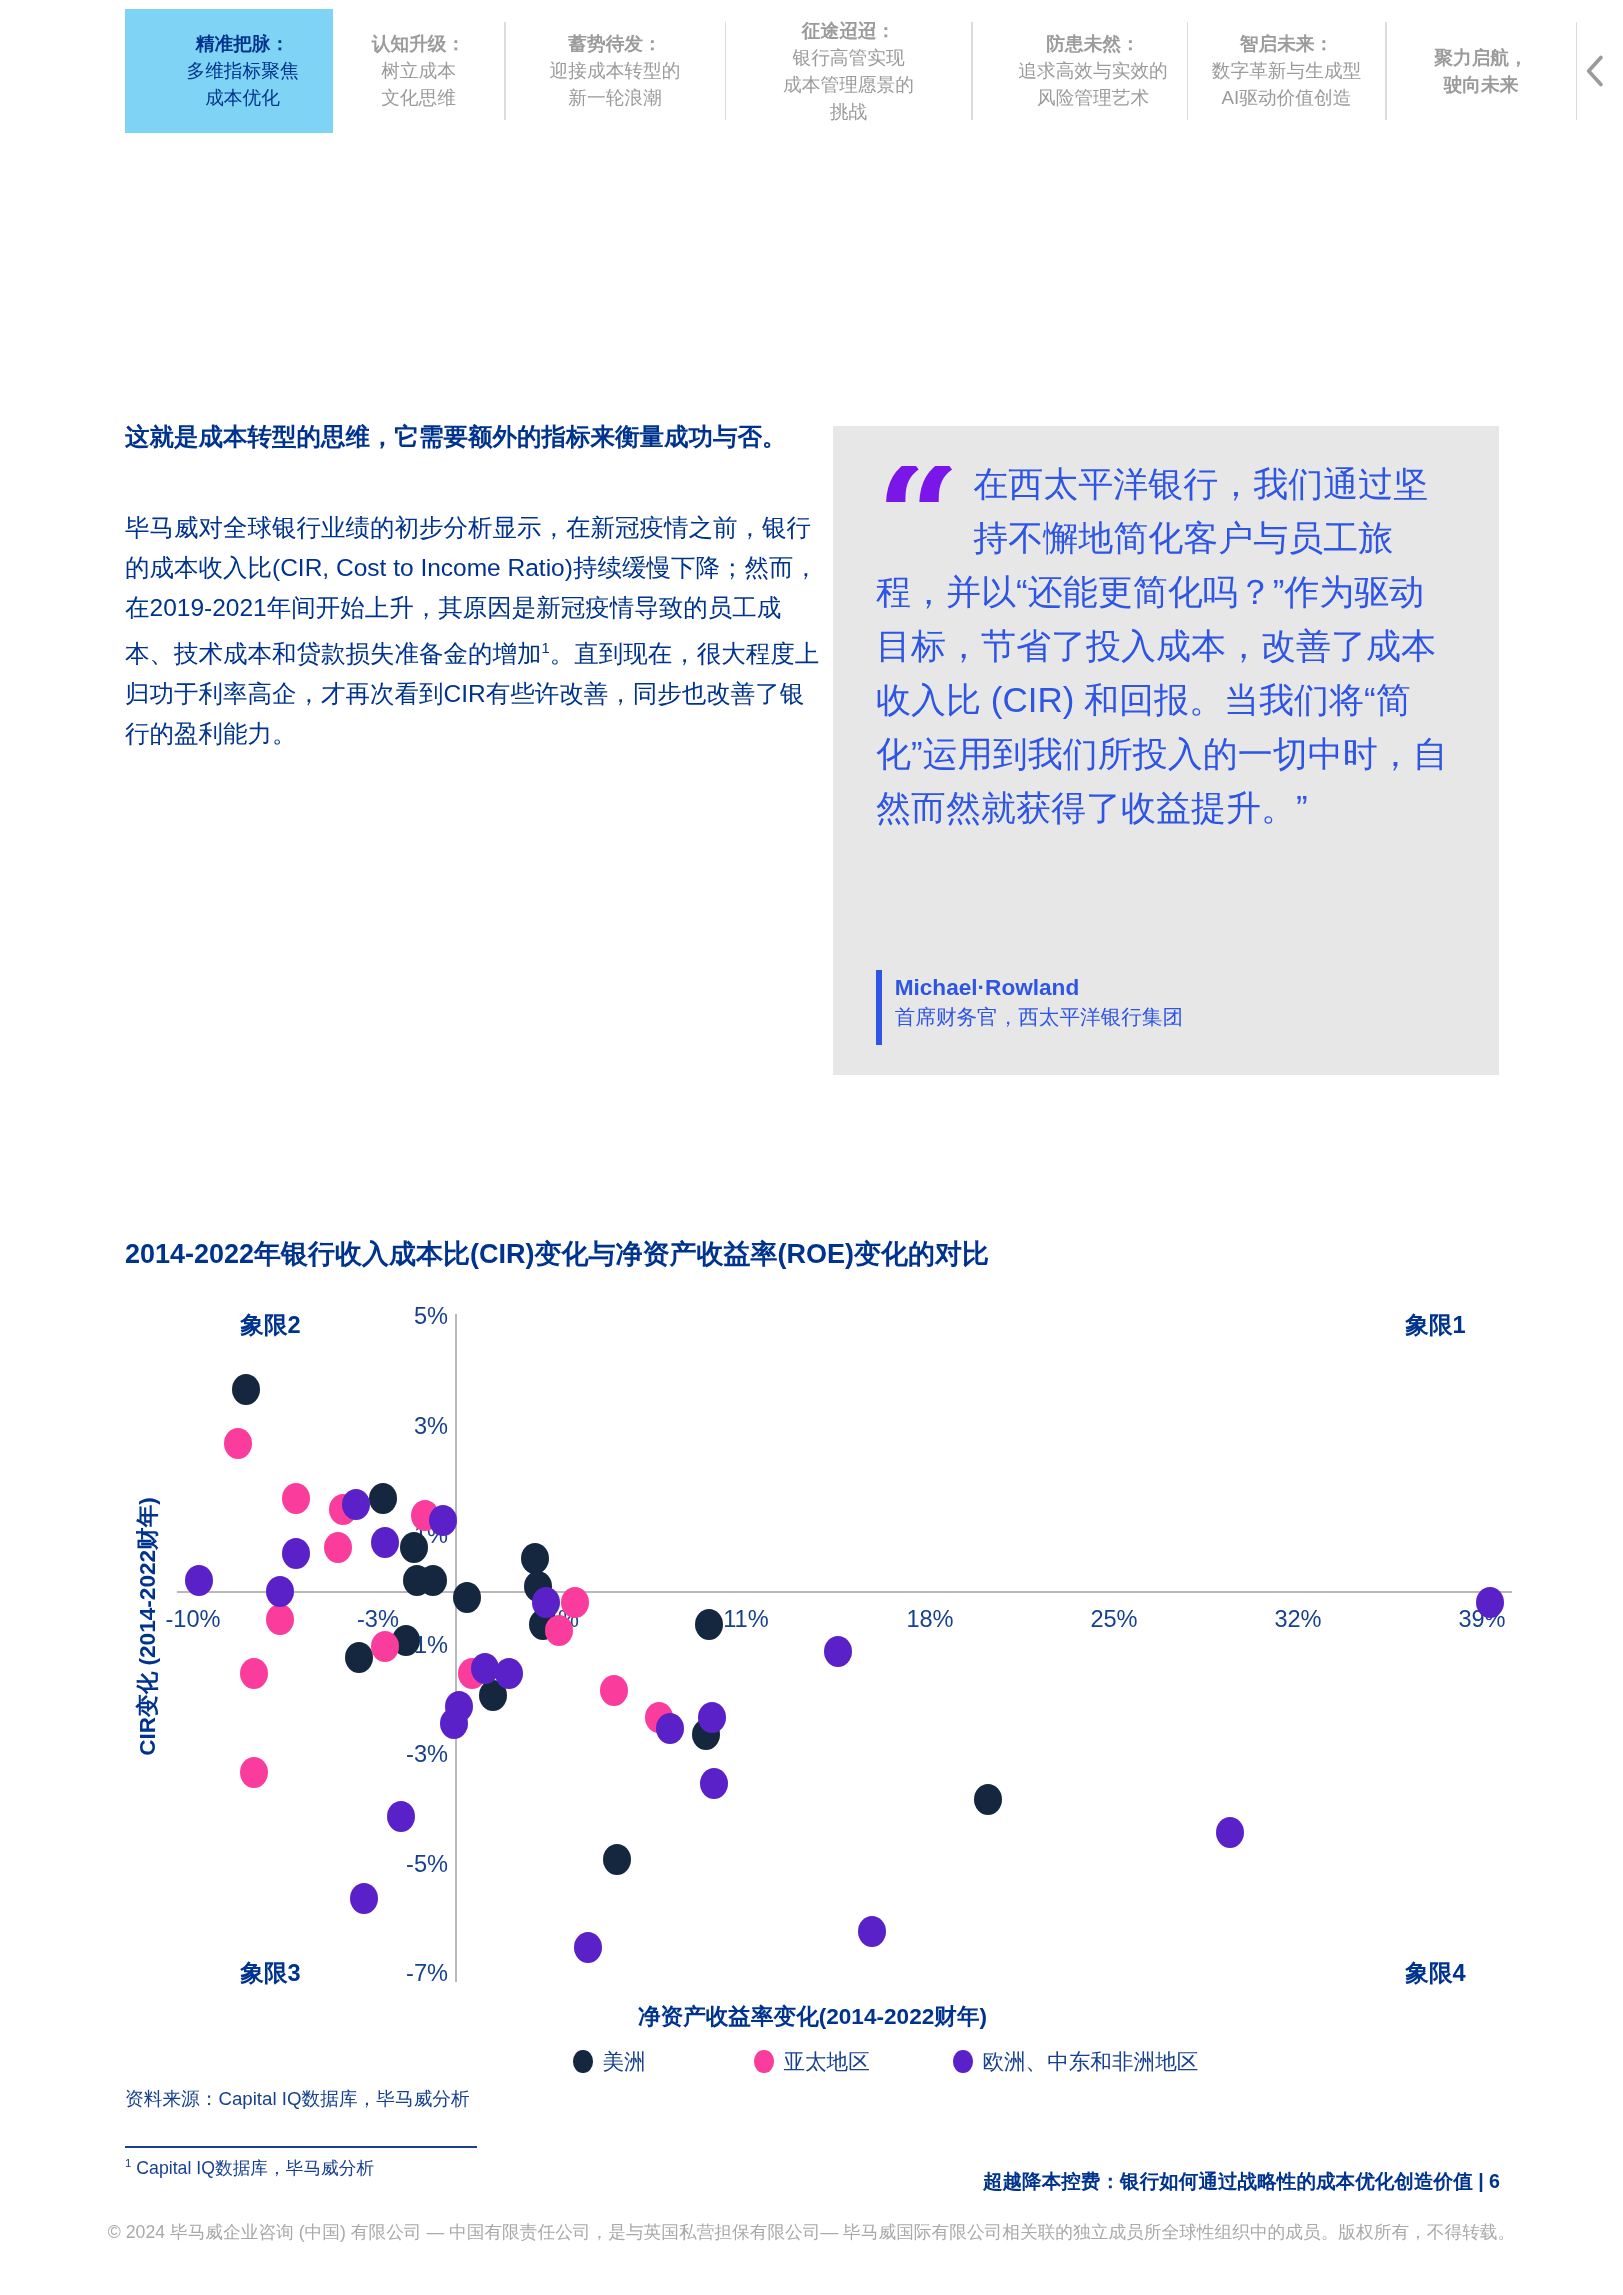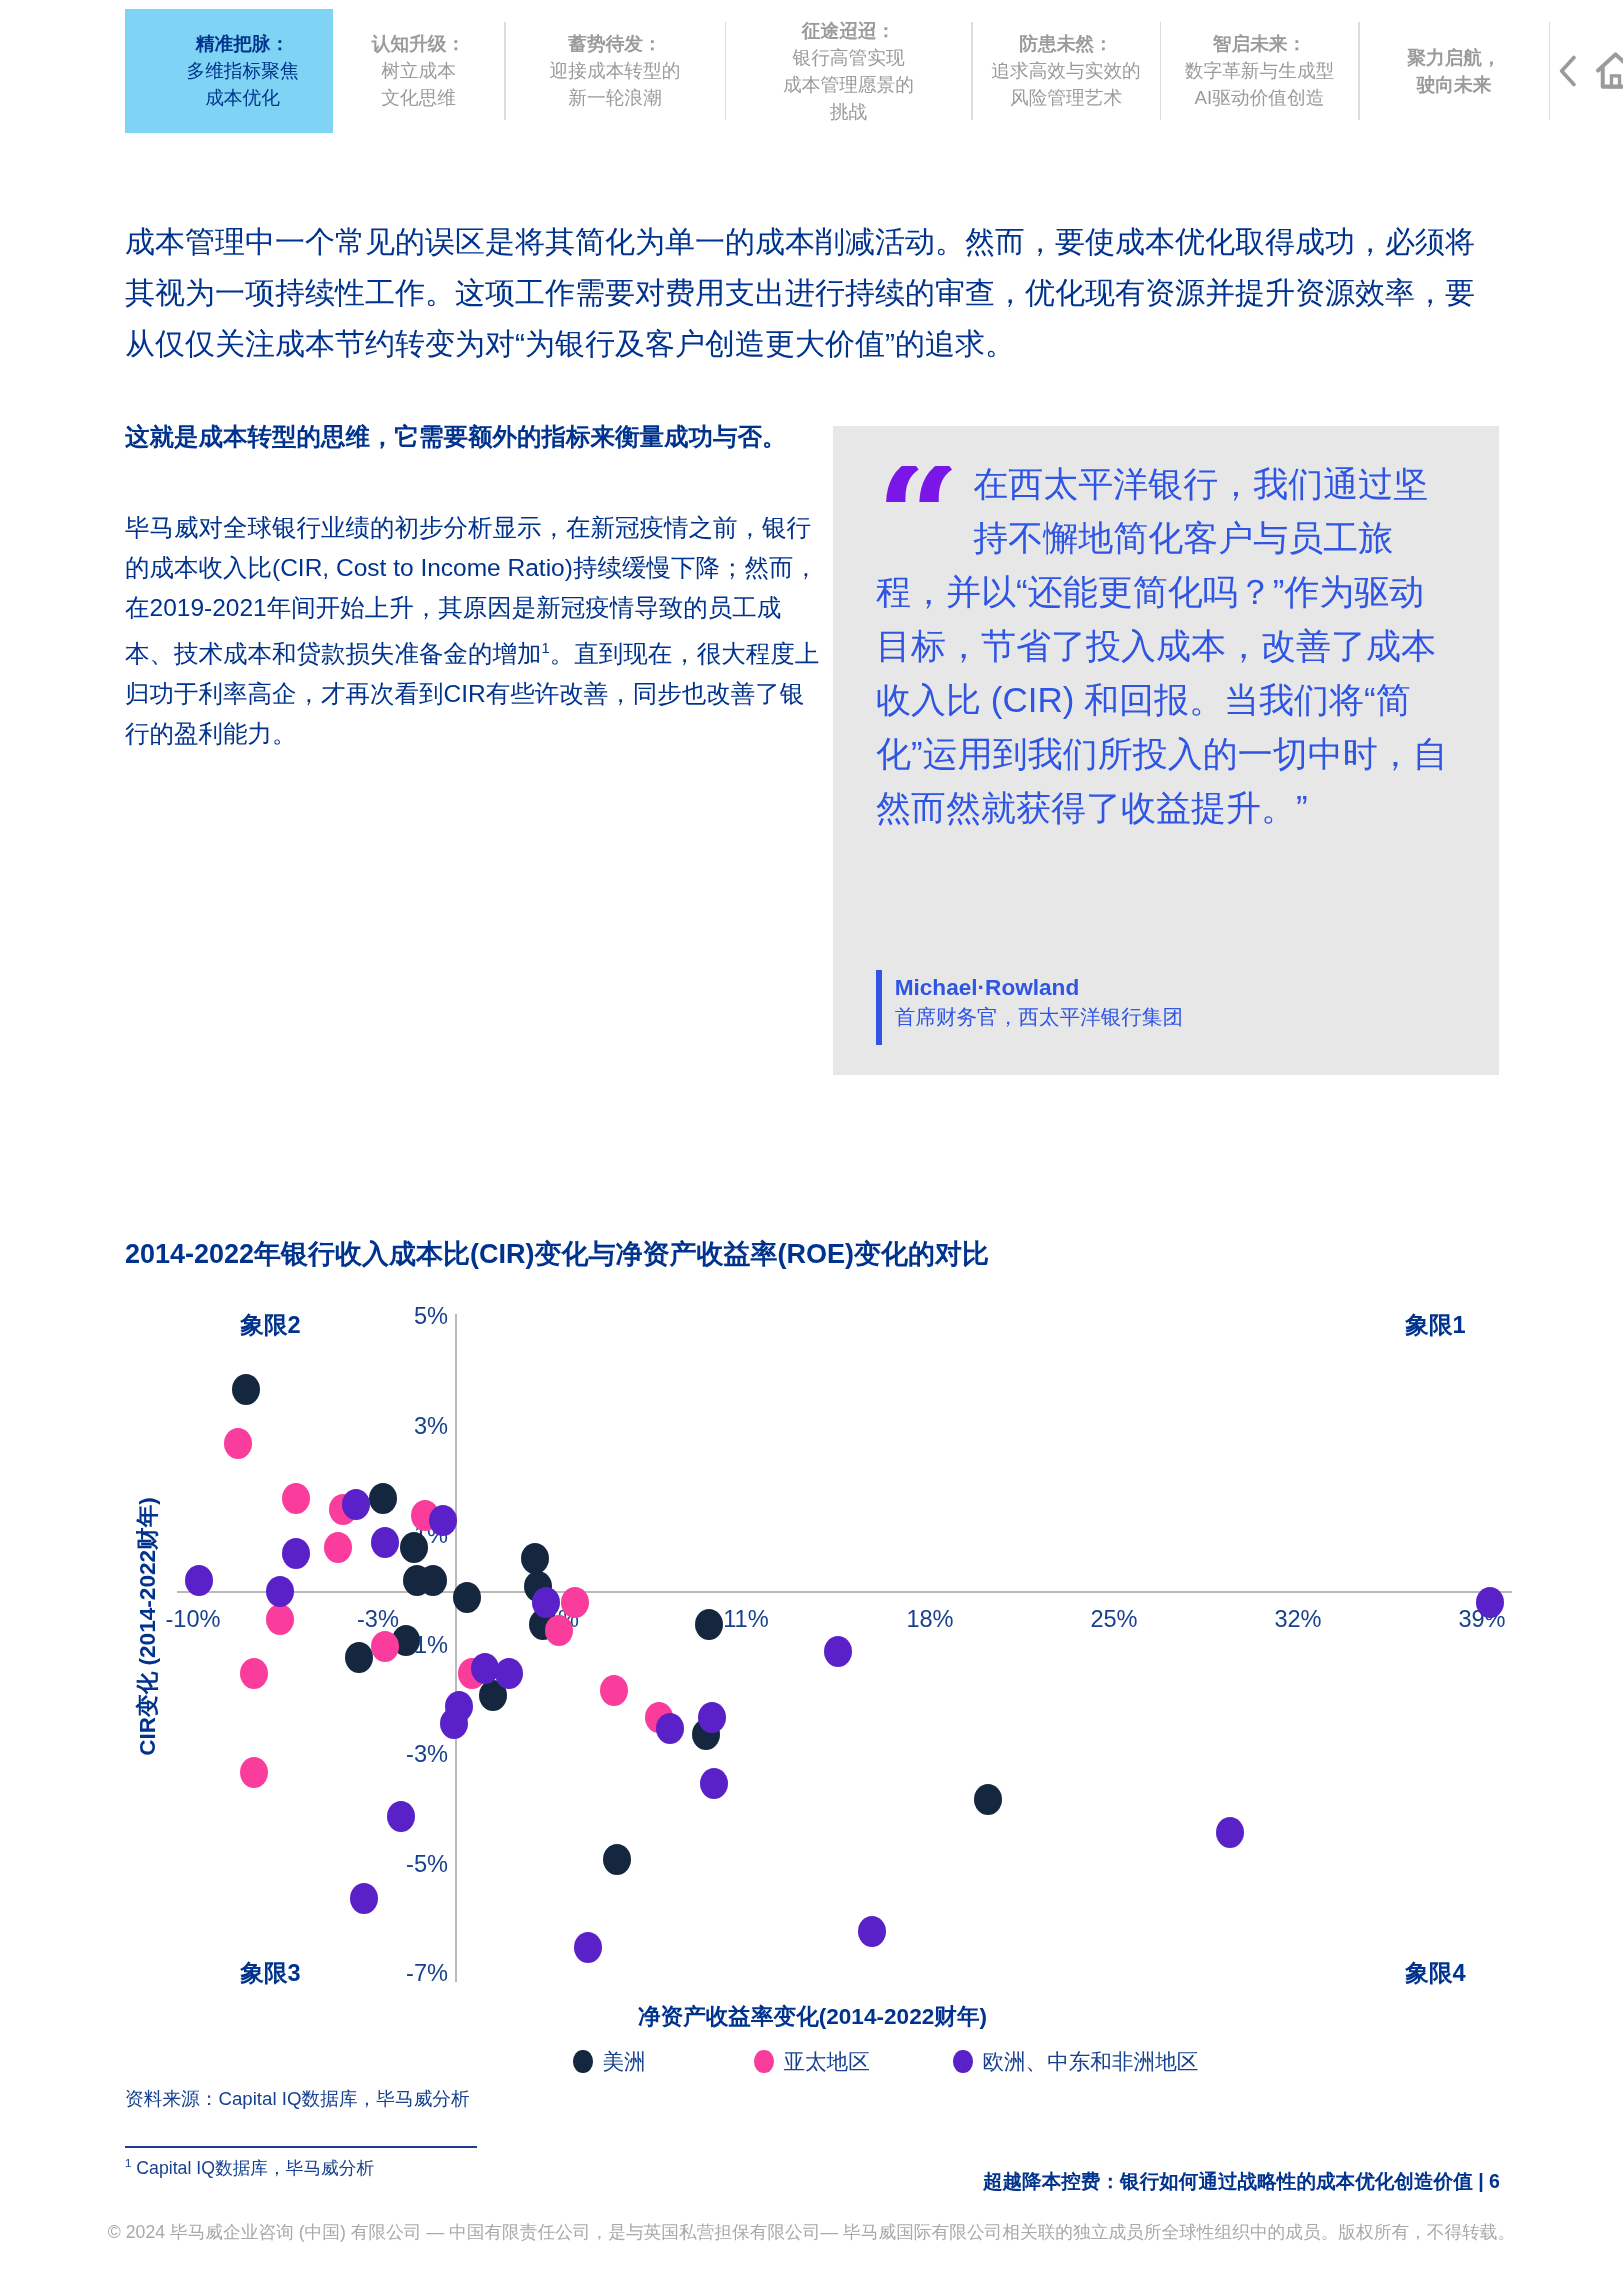--- a/index.html
+++ b/index.html
@@ -87,21 +87,21 @@
           <div class="nav-line">新一轮浪潮</div>
         </div>
         <div class="nav-sep"></div>
         <div class="nav-item" style="width: 245px; pointer-events: auto;">
           <div class="nav-title">征途迢迢：</div>
           <div class="nav-line">银行高管实现</div>
           <div class="nav-line">成本管理愿景的</div>
           <div class="nav-line">挑战</div>
         </div>
         <div class="nav-sep"></div>
-        <div class="nav-item" style="width: 187px; pointer-events: auto;">
+        <div class="nav-item" style="width: 187px; pointer-events: auto; padding-left: 27px;">
           <div class="nav-title">防患未然：</div>
           <div class="nav-line">追求高效与实效的</div>
           <div class="nav-line">风险管理艺术</div>
         </div>
         <div class="nav-sep"></div>
         <div class="nav-item" style="width: 197px; pointer-events: auto;">
           <div class="nav-title">智启未来：</div>
           <div class="nav-line">数字革新与生成型</div>
           <div class="nav-line">AI驱动价值创造</div>
         </div>
@@ -120,21 +120,20 @@
         <path d="M6 32 L32 8 L58 32" fill="none" stroke="#9B9B9B" stroke-width="6" stroke-linecap="round" stroke-linejoin="round"></path>
         <path d="M13 28 V56 H51 V28" fill="none" stroke="#9B9B9B" stroke-width="6" stroke-linecap="round" stroke-linejoin="round"></path>
         <rect x="26" y="40" width="12" height="16" fill="none" stroke="#9B9B9B" stroke-width="5"></rect>
       </svg>
       <svg width="19.6" height="32" viewBox="0 0 32 52" style="pointer-events:auto;cursor:pointer;">
         <polyline points="6,4 26,26 6,48" fill="none" stroke="#9B9B9B" stroke-width="6" stroke-linecap="round" stroke-linejoin="round"></polyline>
       </svg>
     </div>
   </header>
 
-  <p class="intro">成本管理中一个常见的误区是将其简化为单一的成本削减活动。然而，要使成本优化取得成功，必须将其视为一项持续性工作。这项工作需要对费用支出进行持续的审查，优化现有资源并提升资源效率，要从仅仅关注成本节约转变为对“为银行及客户创造更大价值”的追求。</p>
 
   <div class="lead">这就是成本转型的思维，它需要额外的指标来衡量成功与否。</div>
   <p class="para p1"><span>毕马威对全球银行业绩的初步分析显示，在新冠疫情之前，银行的成本收入比(CIR, Cost to Income Ratio)持续缓慢下降；然而，在2019-2021年间开始上升，其原因是新冠疫情导致的员工成本、技术成本和贷款损失准备金的增加</span><sup>1</sup><span>。直到现在，很大程度上归功于利率高企，才再次看到CIR有些许改善，同步也改善了银行的盈利能力。</span></p>
 
   <aside class="quote">
     <span class="qmark">“</span>
     <span class="qtext">在西太平洋银行，我们通过坚持不懈地简化客户与员工旅程，并以“还能更简化吗？”作为驱动目标，节省了投入成本，改善了成本收入比 (CIR) 和回报。当我们将“简化”运用到我们所投入的一切中时，自然而然就获得了收益提升。”</span>
     <div class="attr">
       <div class="attr-bar"></div>
       <div>

